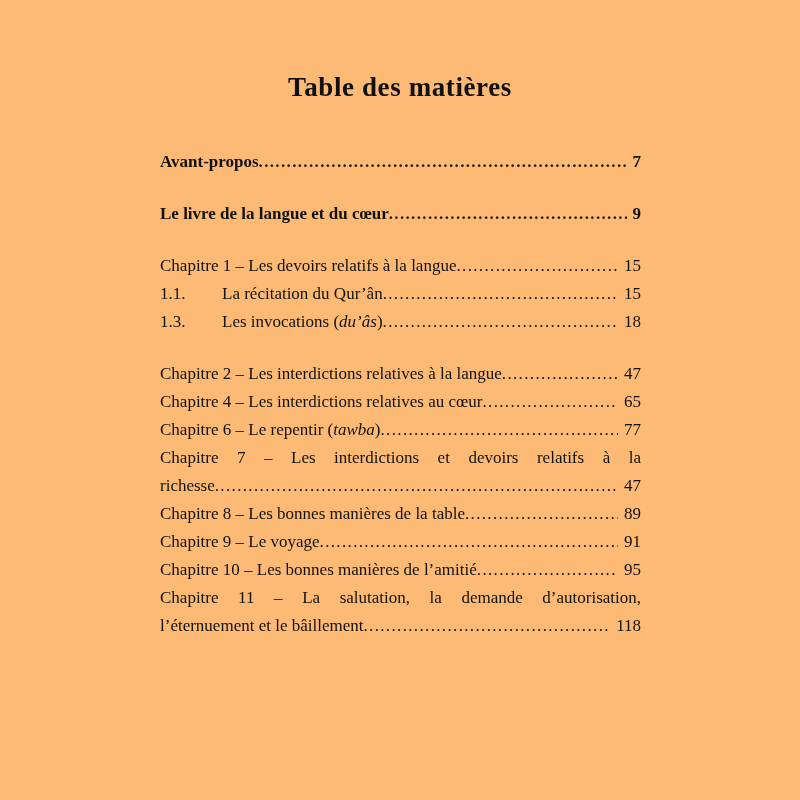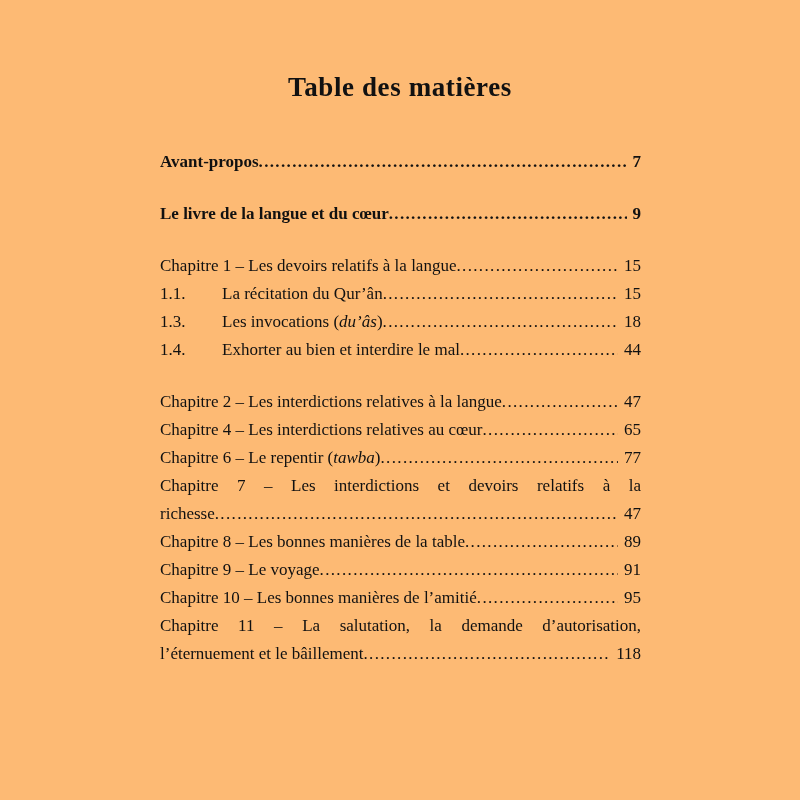--- a/index.html
+++ b/index.html
@@ -159,28 +159,20 @@
           </div>
         </div>
         <div class="entry sub">
           <div class="leader-row">
             <span class="num">1.3.</span>
             <span class="label"><span>Les invocations (</span><em class="translit">du’âs</em><span>)</span></span>
             <span class="dots"></span>
             <span class="pageno">18</span>
           </div>
         </div>
-        <div class="entry sub">
-          <div class="leader-row">
-            <span class="num">1.4.</span>
-            <span class="label">Exhorter au bien et interdire le mal</span>
-            <span class="dots"></span>
-            <span class="pageno">44</span>
-          </div>
-        </div>
       </div>
       <div class="group">
         <div class="entry">
           <div class="leader-row">
             <span class="label">Chapitre 2 – Les interdictions relatives à la langue</span>
             <span class="dots"></span>
             <span class="pageno">47</span>
           </div>
         </div>
         <div class="entry">

